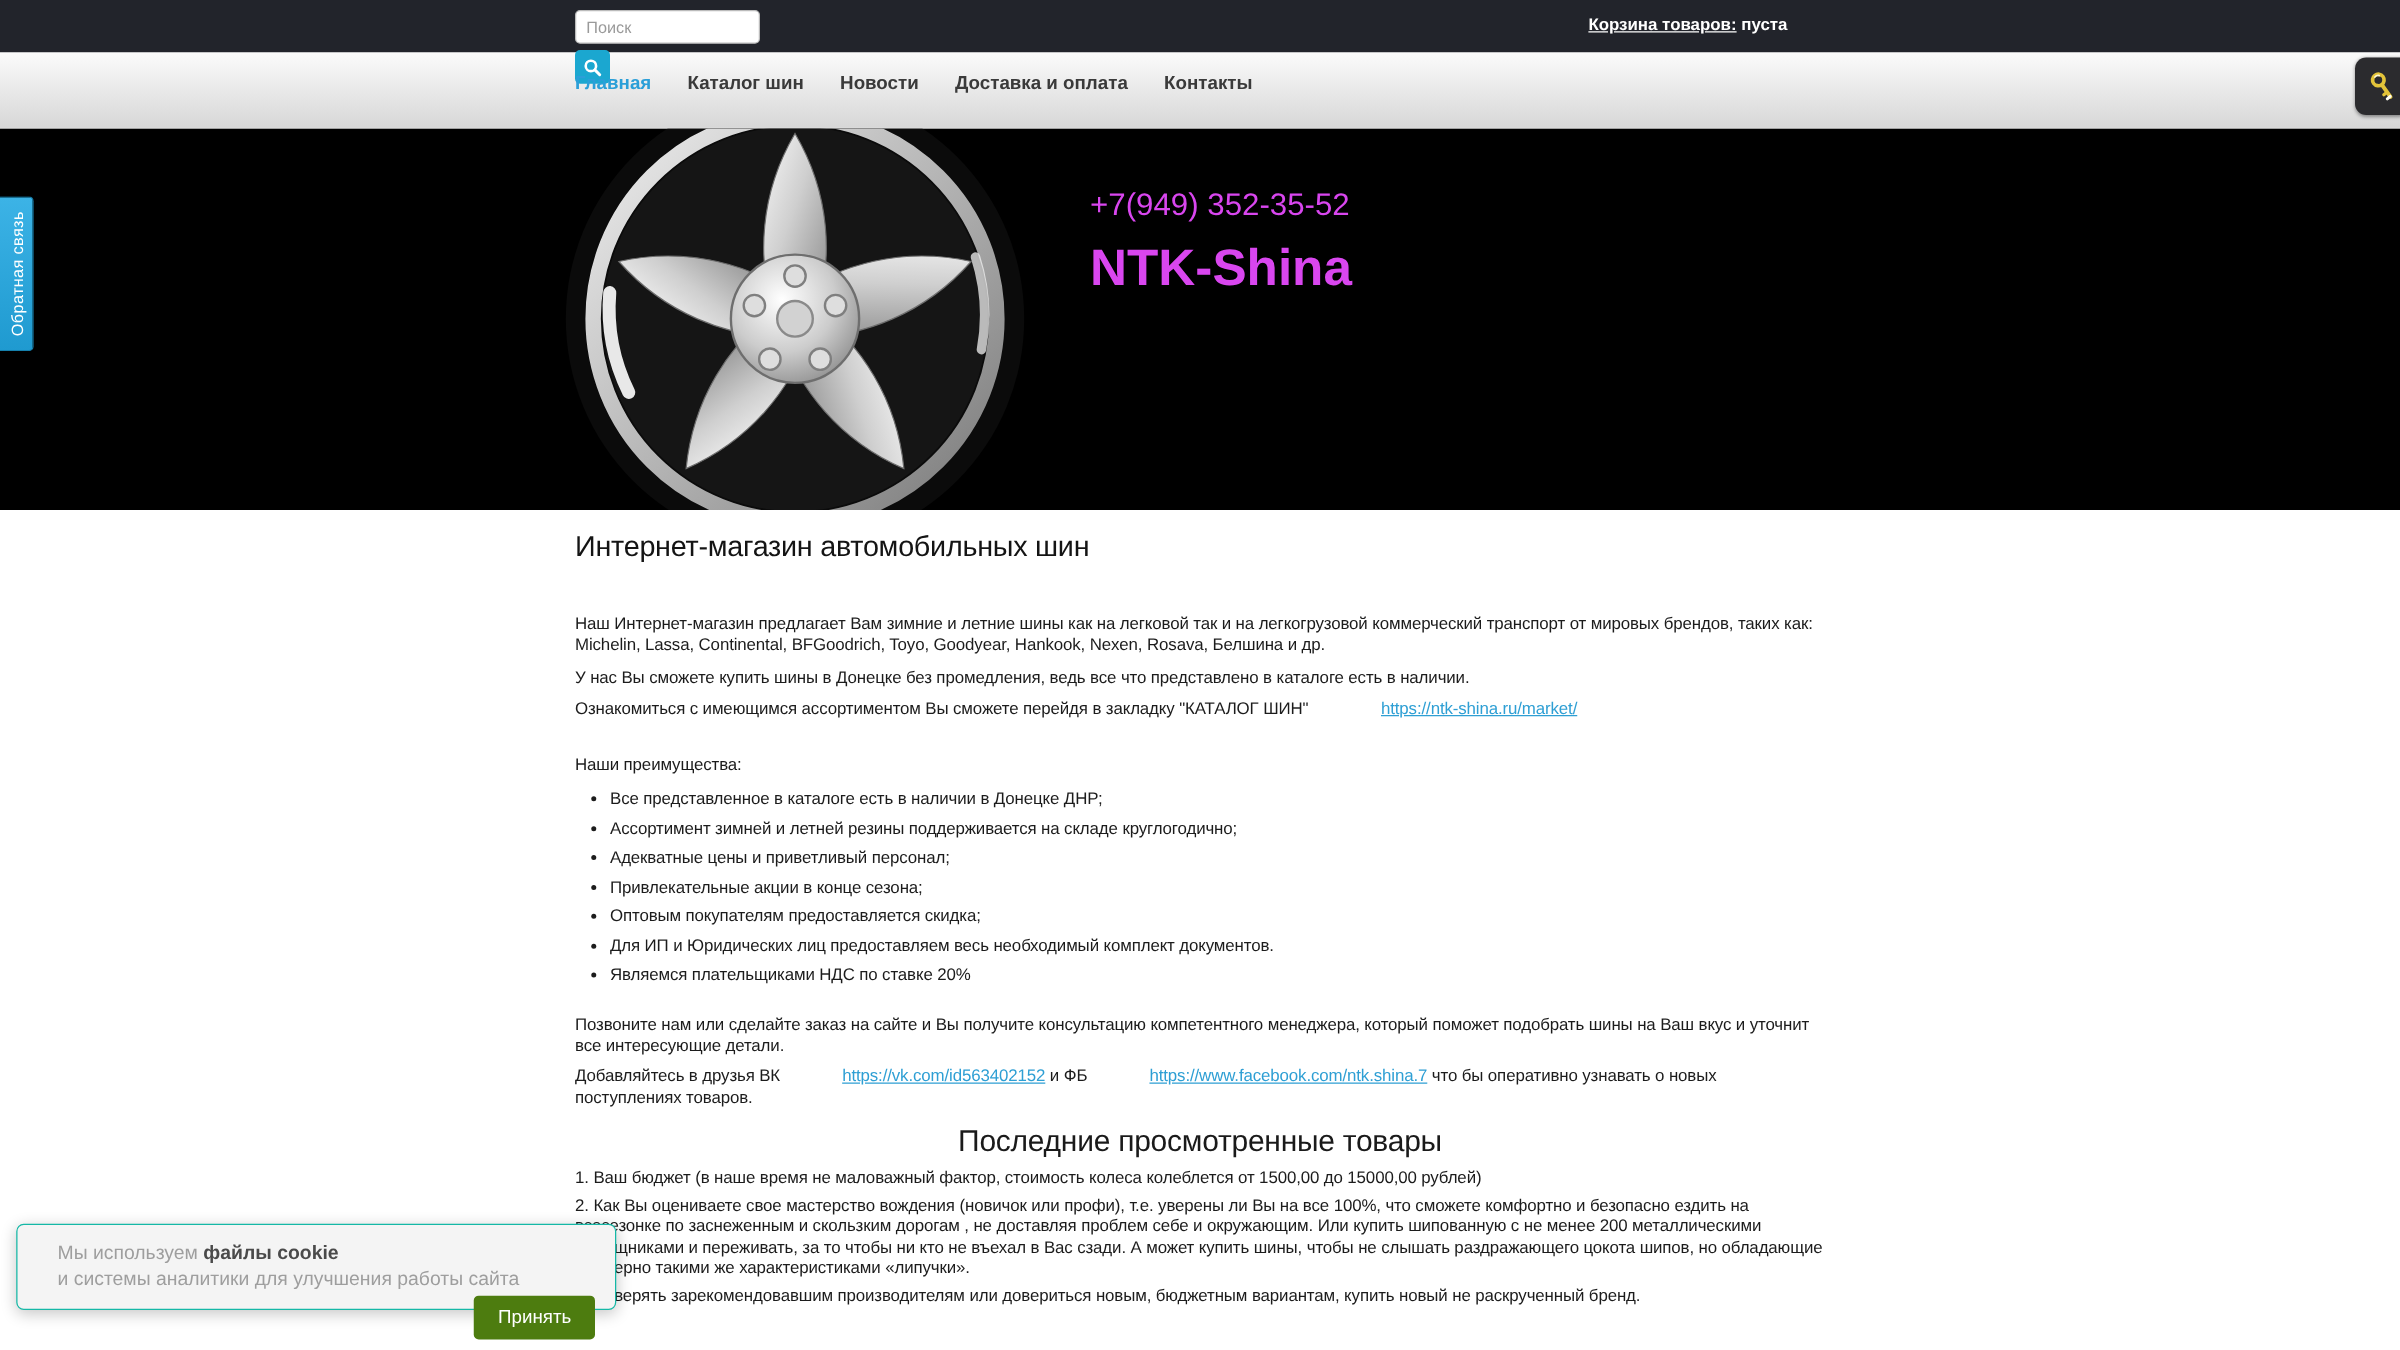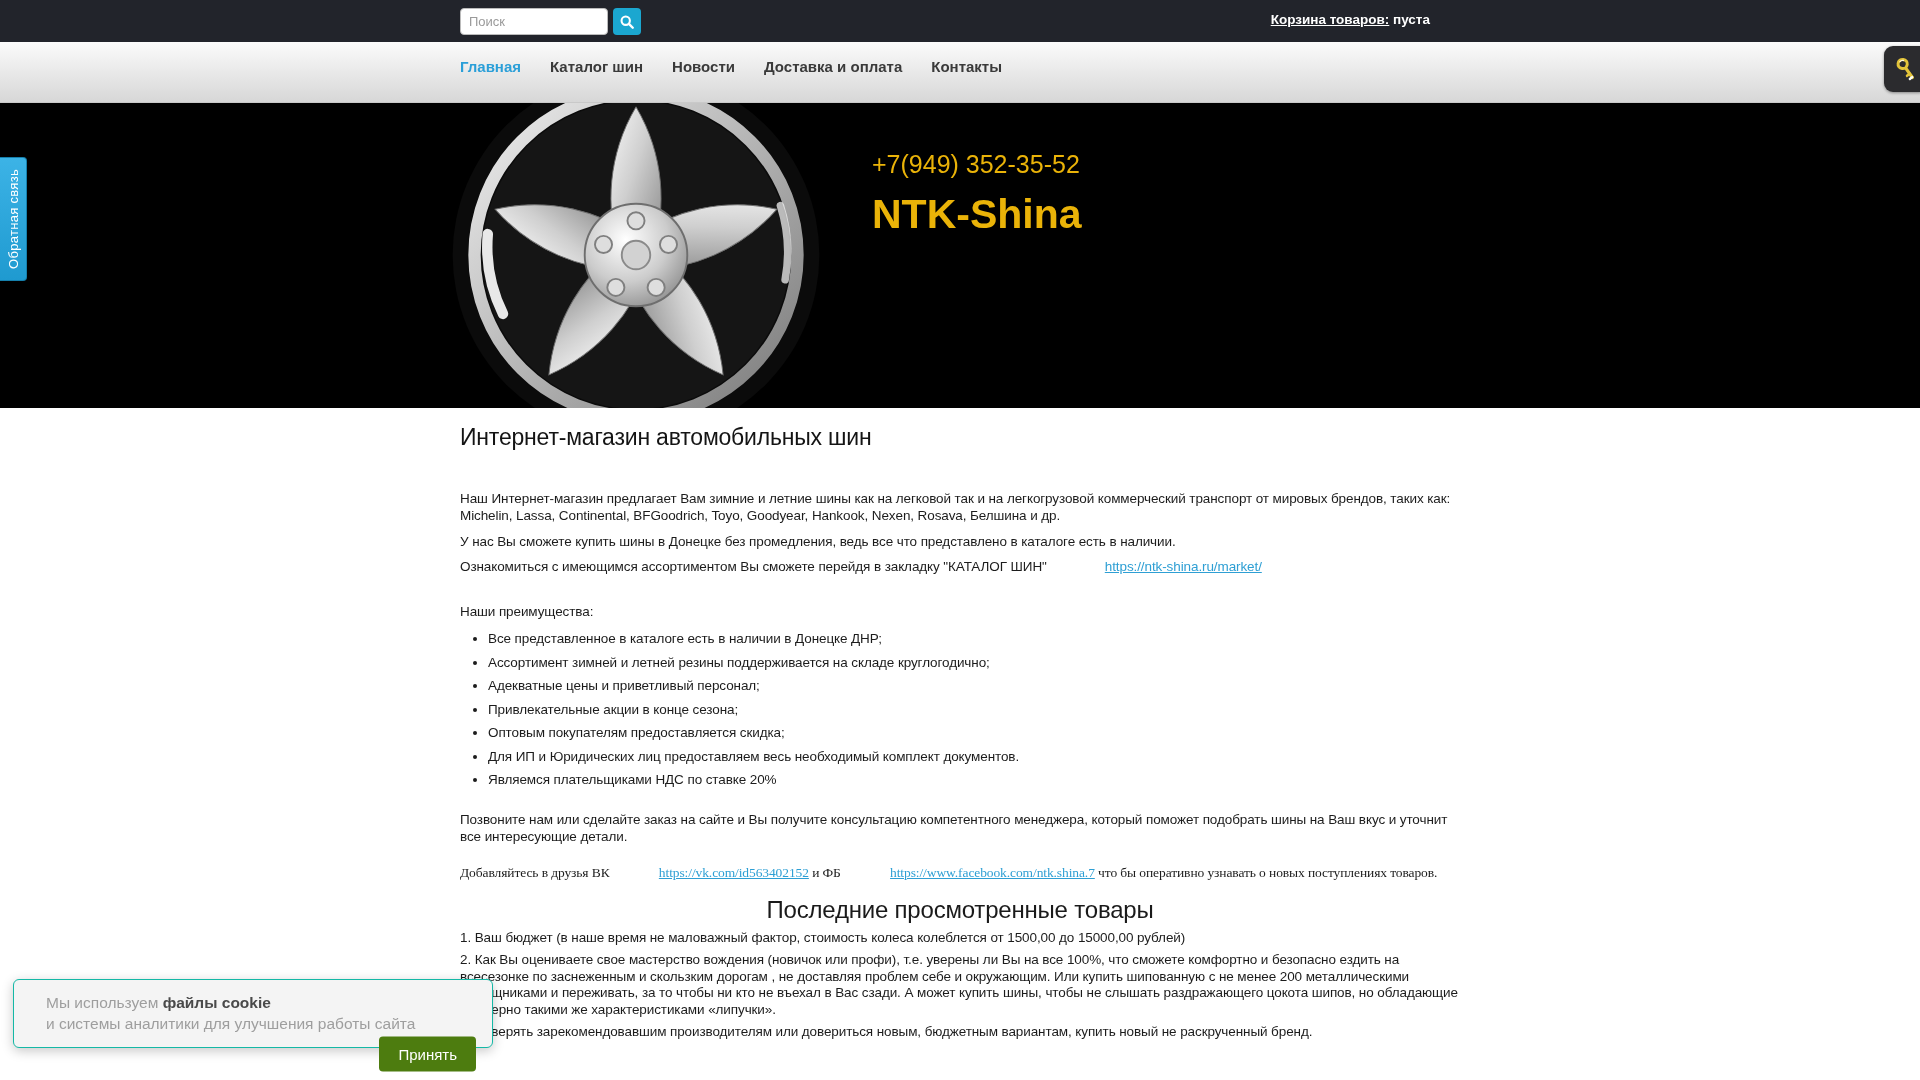--- a/index.html
+++ b/index.html
@@ -7,21 +7,21 @@
   body {
     width:1920px; height:1080px; overflow:hidden; position:relative;
     background:#fff; font-family:"Liberation Sans", sans-serif;
     -webkit-font-smoothing:antialiased;
   }
   .container { width:1000px; margin:0 auto; position:relative; }
 
   
   .topbar { height:42px; background:var(--topbar_bg); }
   .topbar .container { height:100%; }
-  .search-form { position:absolute; left:0; top:8px; display:flex; gap:5px; }
+  .search-form { position:absolute; left:0; top:8px; display:flex; gap:5px;flex-direction:column; }
   .search-input {
     width:148px; height:27px; border:1px solid #bbb; border-radius:4px;
     padding:0 8px; font-size:13px; color:#333; font-family:"Liberation Sans",sans-serif;
   }
   .search-input::placeholder { color:#9a9a9a; }
   .search-btn {
     width:28px; height:27px; border:none; border-radius:4px; cursor:pointer;
     background:var(--search_button); display:flex; align-items:center; justify-content:center;
   }
   .cart { position:absolute; right:30px; top:12px; font-size:13.5px; font-weight:bold; color:#fff; white-space:nowrap; }
@@ -50,38 +50,38 @@
   }
   .feedback-tab span {
     writing-mode:vertical-rl; transform:rotate(180deg);
     color:#fff; font-size:13px; letter-spacing:.3px; white-space:nowrap;
   }
 
   
   .hero { background:#000; height:305px; position:relative; overflow:hidden; }
   .hero .container { height:100%; }
   .wheel { position:absolute; left:-14px; top:-38px; width:380px; height:380px; }
-  .hero-text { position:absolute; left:412px; top:46px; width:545px; color:#eab308; }
+  .hero-text { position:absolute; left:412px; top:46px; width:545px; color:#d946ef; }
   .phone { font-size:25px; line-height:1.2; }
   .site-title { font-size:41px; font-weight:bold; margin:14px 0 15px; line-height:1.05; }
   .hero-desc { font-size:16.5px; line-height:1.35; margin:0; width:505px; }
 
   
   .page-h1 { font-size:23px; font-weight:400; color:#141414; margin:16px 0 0; letter-spacing:-.2px; }
   .text { font-size:13.5px; color:#1c1c1c; line-height:1.25; letter-spacing:-.1px; }
   .p-intro1 { margin:40px 0 0; }
   .p-intro2 { margin:9px 0 0; }
   .p-catalog { margin:8px 0 0; }
   .p-catalog a { margin-left:12px; }
   a.blue-link { color:var(--link); text-decoration:underline; cursor:pointer;padding-left:46px; }
   .p-adv-title { margin:28px 0 0; }
   .adv-list { margin:10px 0 0; padding-left:28px; }
   .adv-list li { margin-bottom:6px; line-height:17.5px; }
   .p-call { margin:23px 0 0; }
-  .p-social { margin:19px 0 0;font-family:Liberation Serif, serif; }
+  .p-social { margin:7px 0 0; }
   .recent-h2 { font-size:24px; font-weight:400; color:#1a1a1a; text-align:center; margin:14px 0 0; letter-spacing:-.2px; }
   .p-guide-intro { margin:58px 0 0; }
   .p-guide { margin:6px 0 0; line-height:16.5px; }
 
   
   .cookie-banner {
     position:fixed; left:13px; bottom:32px; width:480px; height:69px; z-index:100;
     background:#f4f4f4; border:1px solid #14b8a6; border-radius:6px;
     box-shadow:0 3px 12px rgba(0,0,0,.22);
     display:flex; align-items:center;

